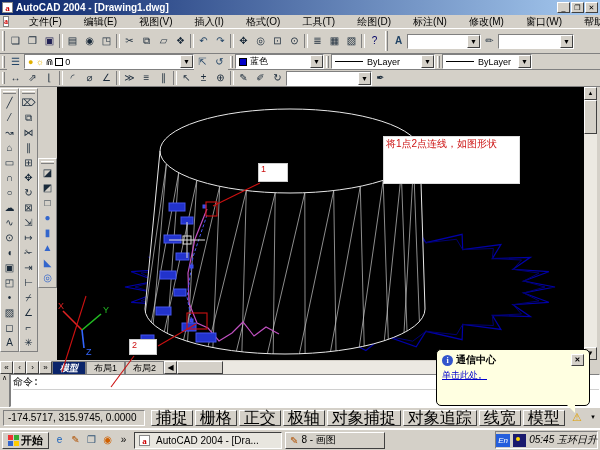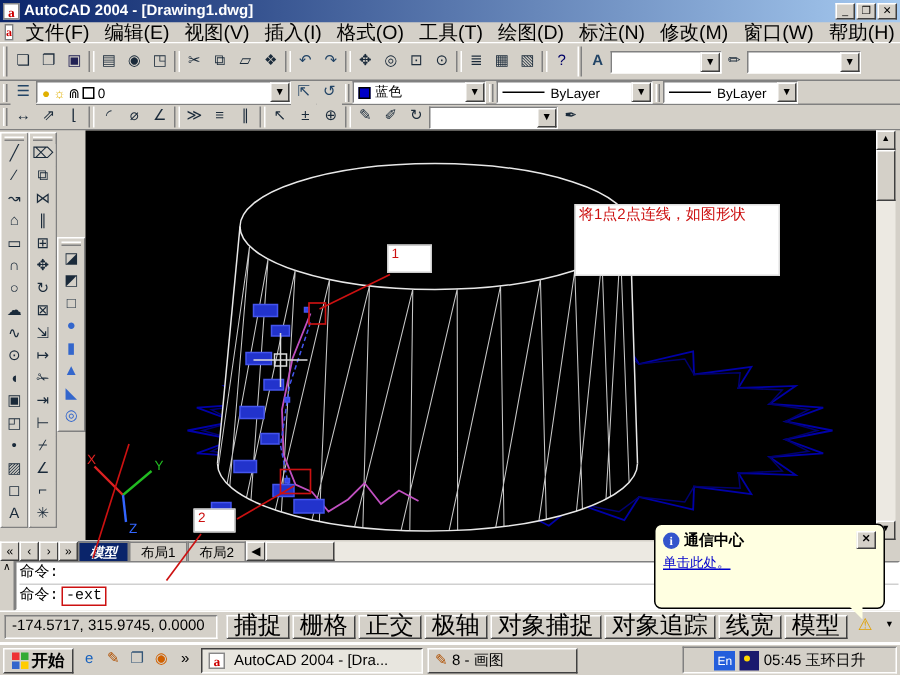--- a/index.html
+++ b/index.html
@@ -6,21 +6,21 @@
   *{box-sizing:border-box;}
   .win{position:relative;width:600px;height:450px;background:var(--chrome);font-family:"Liberation Sans",sans-serif;font-size:9px;color:#000;overflow:hidden;}
   
   .titlebar{position:absolute;left:0;top:0;width:600px;height:15px;background:linear-gradient(90deg,var(--title_a),var(--title_b));display:flex;align-items:center;padding:0 2px;}
   .appicon{width:11px;height:11px;background:#fff;color:#c00;font:bold 9px "Liberation Serif",serif;text-align:center;line-height:11px;margin-right:3px;border:1px solid #888;}
   .title{color:#fff;font:bold 10px "Liberation Sans",sans-serif;white-space:nowrap;}
   .winbtns{margin-left:auto;display:flex;gap:1px;}
   .wbtn{width:13px;height:11px;background:var(--chrome);border:1px solid;border-color:#fff #404040 #404040 #fff;font-size:7px;line-height:9px;text-align:center;}
   .menubar{position:absolute;left:0;top:15px;width:600px;height:14px;background:var(--chrome);display:flex;align-items:center;border-bottom:1px solid #fff;}
   .docicon{width:11px;height:11px;background:#fff;border:1px solid #808080;color:#c00;font:bold 8px "Liberation Serif",serif;text-align:center;line-height:10px;margin:0 3px;}
-  .mitem{padding:0 5px;font-size:13px;white-space:nowrap;height:13px;line-height:13px;}
+  .mitem{padding:0 5px;font-size:10px;white-space:nowrap;height:13px;line-height:13px;margin-left:12px;}
   
   .tbrow{position:absolute;background:var(--chrome);display:flex;align-items:center;border-bottom:1px solid #808080;}
   .grip{width:3px;height:80%;border-left:1px solid #fff;border-right:1px solid #808080;margin:0 2px;}
   .tbtn{width:17px;height:16px;font-size:10px;line-height:15px;text-align:center;color:#1a2a3a;background:var(--chrome);}
   .sep{width:4px;height:14px;border-left:1px solid #808080;border-right:1px solid #fff;margin:0 1px;}
   .combo{height:15px;background:#fff;border:1px solid;border-color:#808080 #fff #fff #808080;display:flex;align-items:center;font-size:9px;padding-left:3px;position:relative;}
   .combo .arr{margin-left:auto;width:13px;height:13px;background:var(--chrome);border:1px solid;border-color:#fff #404040 #404040 #fff;text-align:center;font-size:7px;line-height:11px;}
   .colorchip{width:8px;height:8px;background:#0000c8;border:1px solid #000;margin-right:3px;}
   .chipw{width:8px;height:8px;border:1px solid #000;margin:0 2px;}
   .linetick{width:28px;height:1px;background:#000;margin-right:4px;}
@@ -58,21 +58,21 @@
   .ddown{width:11px;height:16px;font-size:7px;line-height:14px;text-align:center;}
   
   .taskbar{position:absolute;left:0;top:428px;width:600px;height:22px;background:var(--chrome);border-top:2px solid #fff;display:flex;align-items:center;gap:3px;padding:0 2px;}
   .startbtn{height:17px;display:flex;align-items:center;gap:2px;padding:0 5px;background:var(--chrome);border:1px solid;border-color:#fff #404040 #404040 #fff;font:bold 11px "Liberation Sans",sans-serif;}
   .winlogo{display:grid;grid-template-columns:5px 5px;grid-template-rows:5px 5px;gap:1px;}
   .winlogo i{display:block;}
   .ql{width:15px;height:15px;font-size:10px;line-height:14px;text-align:center;}
   .task{height:17px;display:flex;align-items:center;gap:3px;padding:0 4px;font-size:10px;white-space:nowrap;overflow:hidden;border:1px solid;}
   .task.active{background:#e8e6df;border-color:#404040 #fff #fff #404040;width:148px;}
   .task.idle{background:var(--chrome);border-color:#fff #404040 #404040 #fff;width:100px;}
-  .tray{margin-left:auto;height:18px;display:flex;align-items:center;gap:3px;padding:0 20px;border:1px solid;border-color:#808080 #fff #fff #808080;font-size:10px;white-space:nowrap;}
+  .tray{margin-left:auto;height:18px;display:flex;align-items:center;gap:3px;padding:0 0;border:1px solid;border-color:#808080 #fff #fff #808080;font-size:10px;white-space:nowrap;font-style:italic;}
   .enbadge{width:14px;height:13px;background:#245edc;color:#fff;font-size:8px;line-height:13px;text-align:center;}
   .trayicon{width:13px;height:13px;background:#1a1a6e;position:relative;}
   .trayicon::after{content:"";position:absolute;left:3px;top:3px;width:4px;height:4px;background:#ffd700;border-radius:50%;}
   
   .balloon{position:absolute;left:436px;top:349px;width:154px;height:57px;background:var(--balloon_bg);border:1px solid #000;border-radius:5px;z-index:60;padding:3px 5px;}
   .balloon .hd{display:flex;align-items:center;gap:3px;font:bold 10px "Liberation Sans",sans-serif;}
   .infoicon{width:11px;height:11px;border-radius:50%;background:#3355cc;color:#fff;font:bold 8px "Liberation Serif",serif;text-align:center;line-height:11px;}
   .bx{margin-left:auto;width:13px;height:12px;background:var(--chrome);border:1px solid;border-color:#fff #404040 #404040 #fff;font-size:7px;line-height:10px;text-align:center;}
   .balloon .bd{font-size:9px;margin-top:3px;}
   .balloon .lk{font-size:9px;color:var(--link_blue);text-decoration:underline;margin-top:2px;}
@@ -357,23 +357,20 @@
       <span style="flex:1"></span>
       <span class="navbtn">▶</span>
     </span>
     <span class="navbtn" style="border:none;background:var(--chrome)"></span>
   </div>
 
   <div class="cmd">
     <div class="cmdgutter"><span>∧</span></div>
     <div class="cmdbox">
       <div class="cmdline1">命令:</div>
-      <div class="cmdline2">
-        <span>命令:</span><span class="extbox">-ext</span>
-      </div>
     </div>
   </div>
 
   <div class="status">
     <span class="coords">-174.5717, 315.9745, 0.0000</span>
     <span style="display:flex;gap:2px">
         <div class="sbtn">捕捉</div>
         <div class="sbtn">栅格</div>
         <div class="sbtn">正交</div>
         <div class="sbtn">极轴</div>

